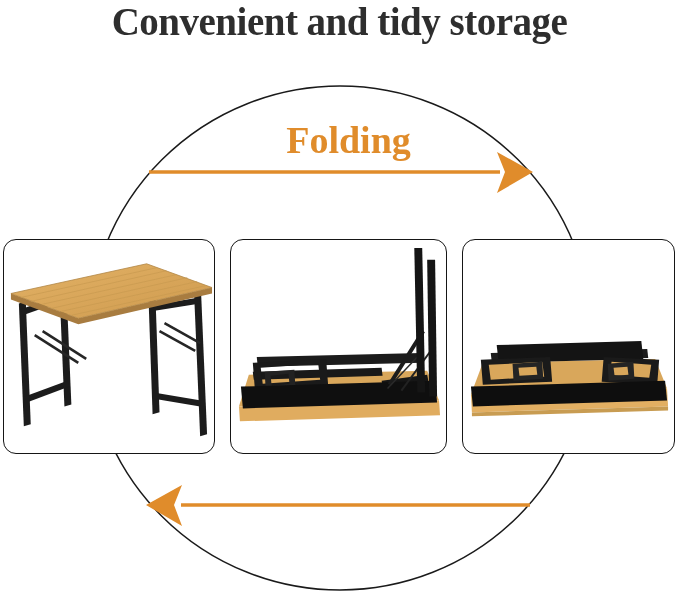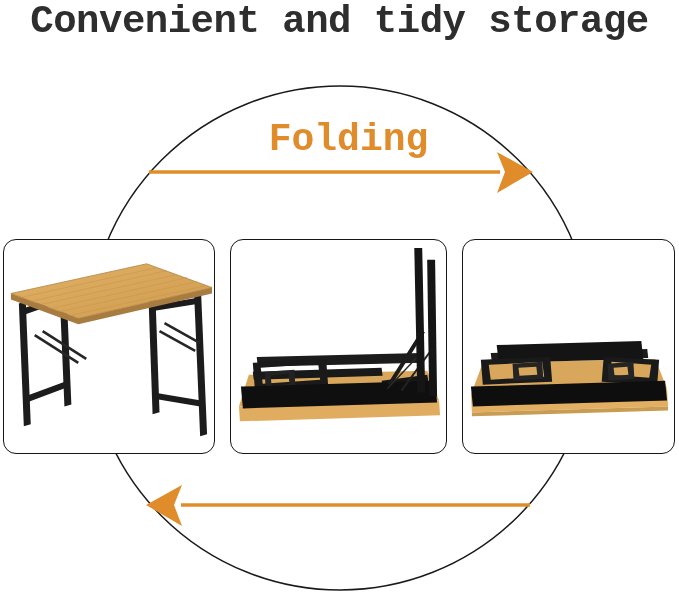--- a/index.html
+++ b/index.html
@@ -1,17 +1,17 @@
 <!DOCTYPE html>
 <html><head>
 <meta charset="utf-8">
 <style>
   html,body{margin:0;padding:0;background:#fff;}
   .stage{position:relative;width:679px;height:599px;background:#fff;overflow:hidden;
-         font-family:Liberation Mono, monospace;}
+         font-family:Liberation Serif, serif;}
   .page-title{position:absolute;top:1px;left:0;right:0;text-align:center;
               font-size:39px;font-weight:bold;letter-spacing:-0.5px;color:#2E2E2E;line-height:1.1;}
   .bg-svg{position:absolute;top:0;left:0;z-index:0;}
   .cycle-label{position:absolute;left:18px;right:0;text-align:center;z-index:2;
                font-size:38px;font-weight:bold;color:#E08C2B;line-height:1;}
   .label-top{top:121px;}
   .label-bottom{top:522px;}
   .panel{position:absolute;top:239px;height:215px;background:#fff;border:1.6px solid #161616;
          border-radius:13px;z-index:1;box-sizing:border-box;}
   .panel-1{left:3px;width:212px;}

